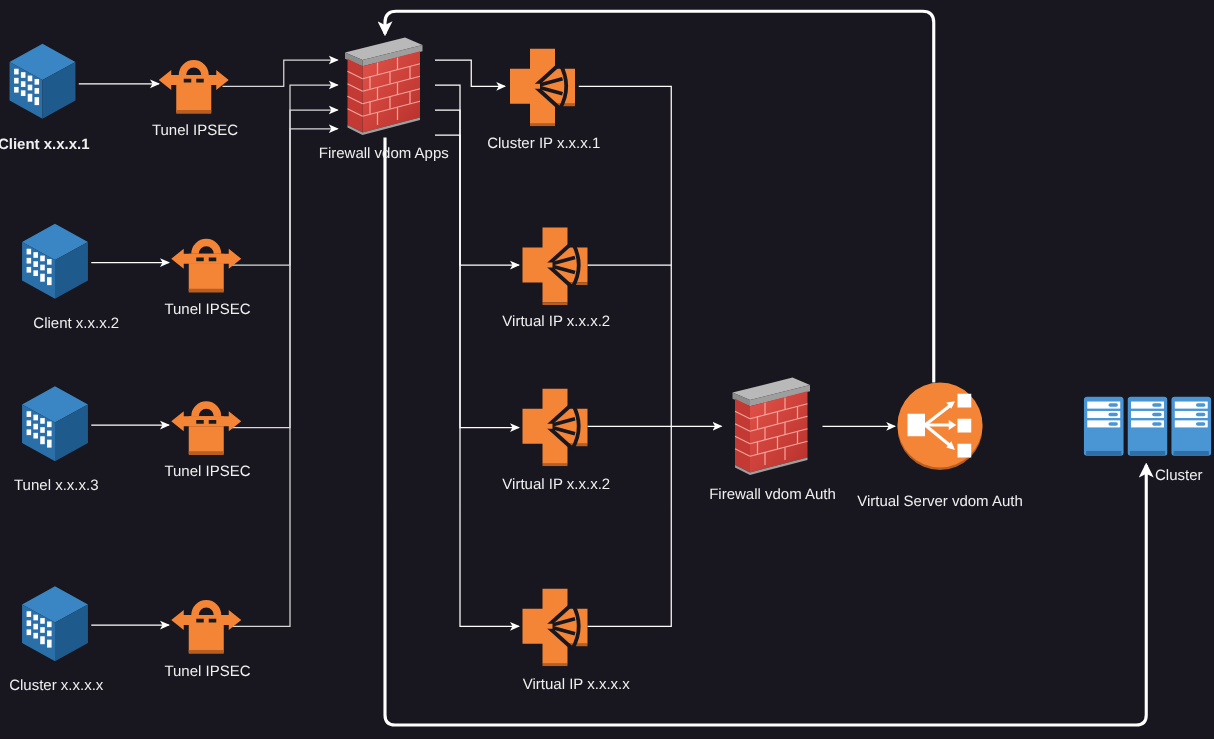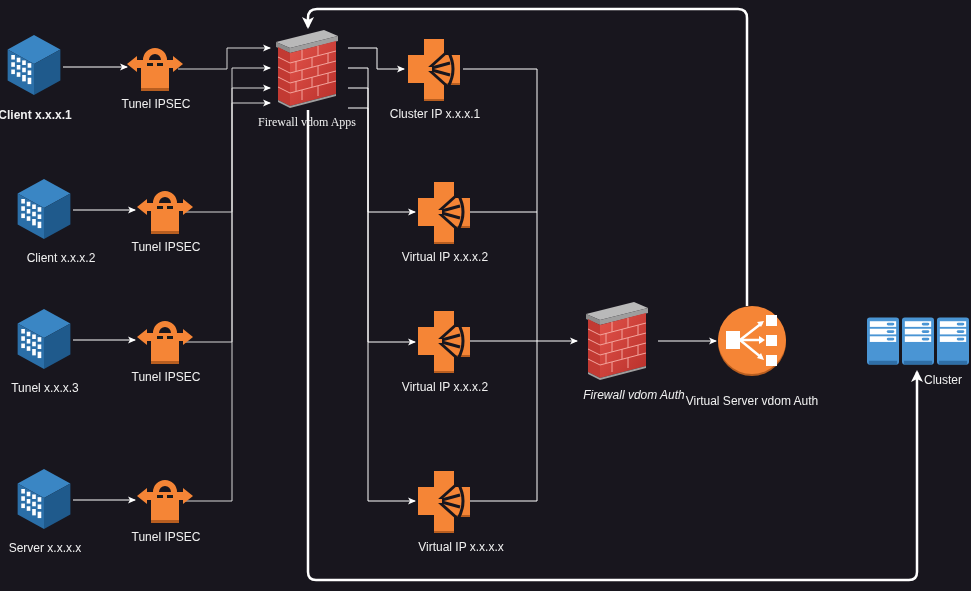--- a/index.html
+++ b/index.html
@@ -204,29 +204,29 @@
   <g>
     <use href="#sym-server" x="867" y="316" width="32" height="50"></use>
     <use href="#sym-server" x="902" y="316" width="32" height="50"></use>
     <use href="#sym-server" x="937" y="316" width="32" height="50"></use>
   </g>
 </svg>
 
 <div class="lbl" style="left:35px; top:108px;font-weight:bold;">Client x.x.x.1</div>
 <div class="lbl" style="left:61px; top:251px;">Client x.x.x.2</div>
 <div class="lbl" style="left:45px; top:381px;">Tunel x.x.x.3</div>
-<div class="lbl" style="left:45px; top:541px;">Server x.x.x.x</div>
+<div class="lbl" style="left:45px; top:541px;">Cluster x.x.x.x</div>
 
 <div class="lbl" style="left:156px; top:97px;">Tunel IPSEC</div>
 <div class="lbl" style="left:166px; top:240px;">Tunel IPSEC</div>
 <div class="lbl" style="left:166px; top:370px;">Tunel IPSEC</div>
 <div class="lbl" style="left:166px; top:530px;">Tunel IPSEC</div>
 
-<div class="lbl" style="left:307px; top:115px;font-family:Liberation Serif, serif;">Firewall vdom Apps</div>
+<div class="lbl" style="left:307px; top:115px;">Firewall vdom Apps</div>
 
 <div class="lbl" style="left:435px; top:107px;">Cluster IP x.x.x.1</div>
 <div class="lbl" style="left:445px; top:250px;">Virtual IP x.x.x.2</div>
 <div class="lbl" style="left:445px; top:380px;">Virtual IP x.x.x.2</div>
 <div class="lbl" style="left:445px; top:540px;margin-left:16px;">Virtual IP x.x.x.x</div>
 
-<div class="lbl" style="left:634px; top:388px;font-style:italic;">Firewall vdom Auth</div>
+<div class="lbl" style="left:618px; top:388px;">Firewall vdom Auth</div>
 <div class="lbl" style="left:752px; top:384px;margin-top:10px;">Virtual Server vdom Auth</div>
 <div class="lbl" style="left:943px; top:373px;">Cluster</div>
 
 </body></html>

